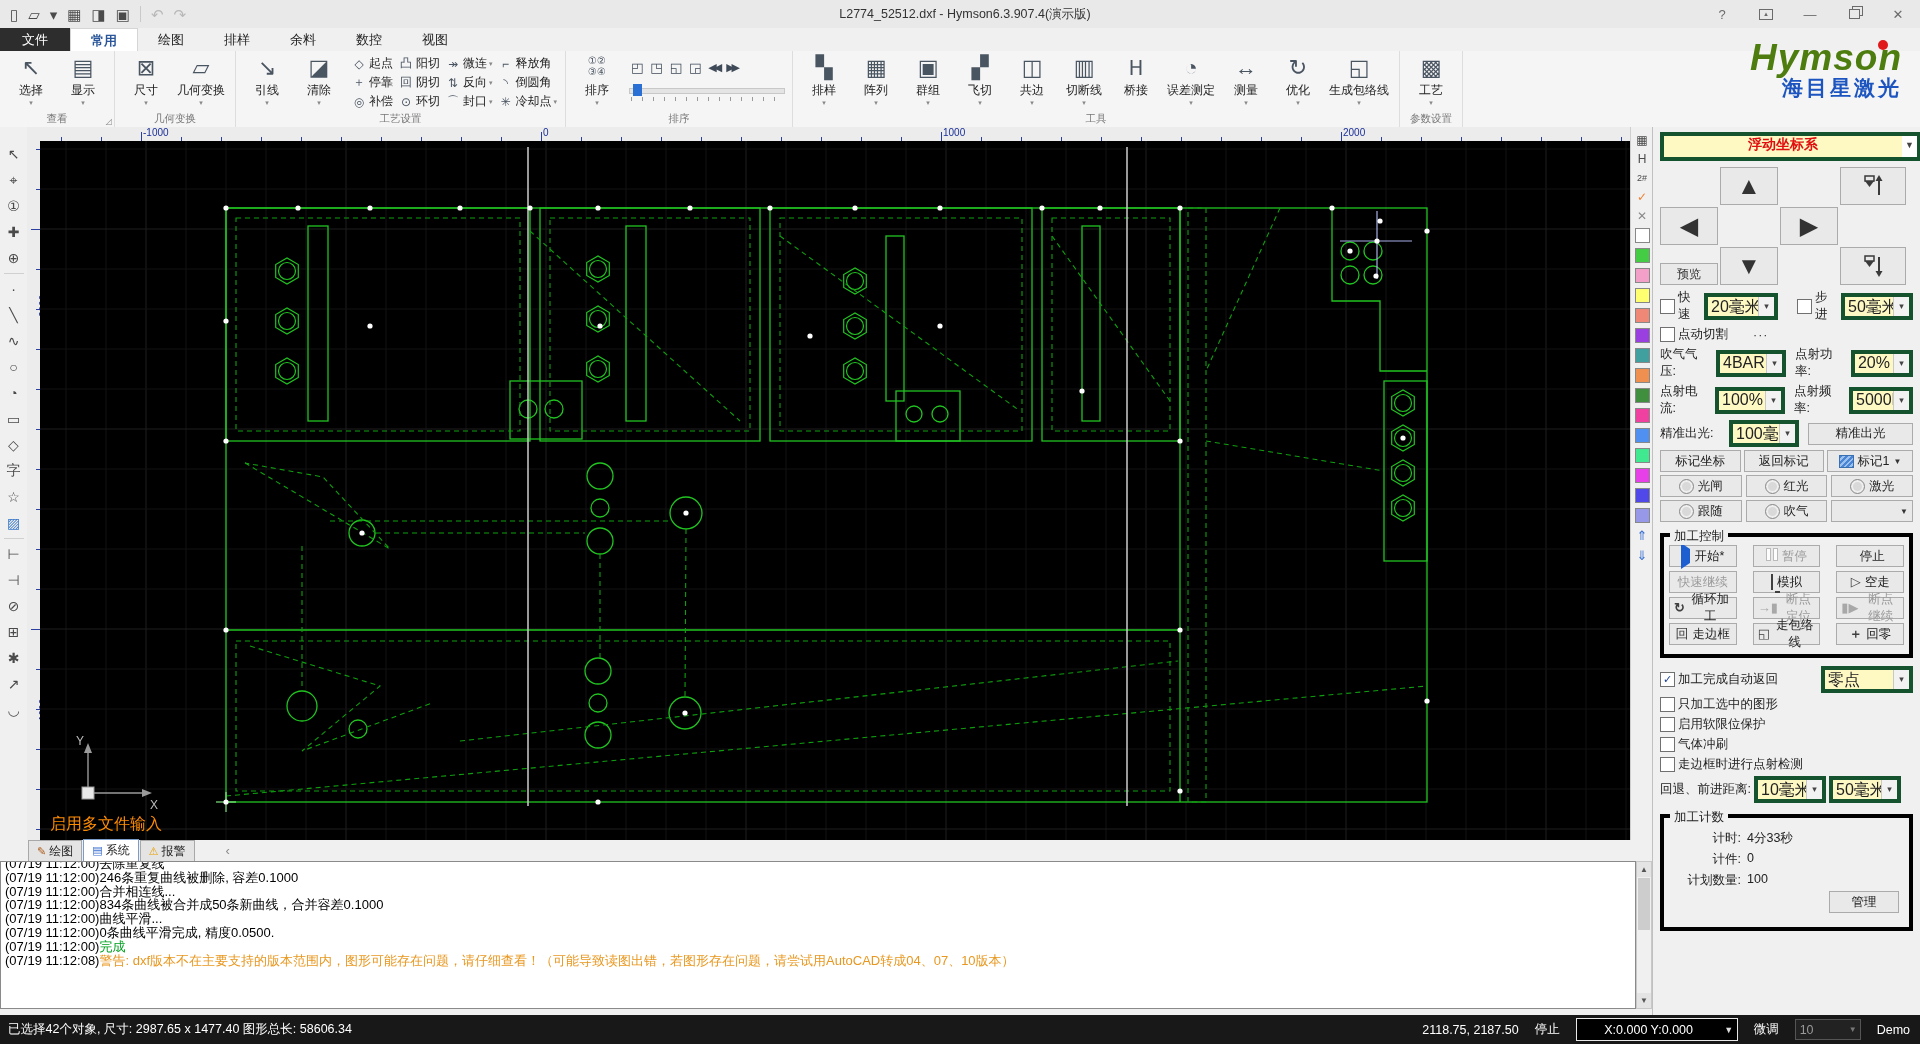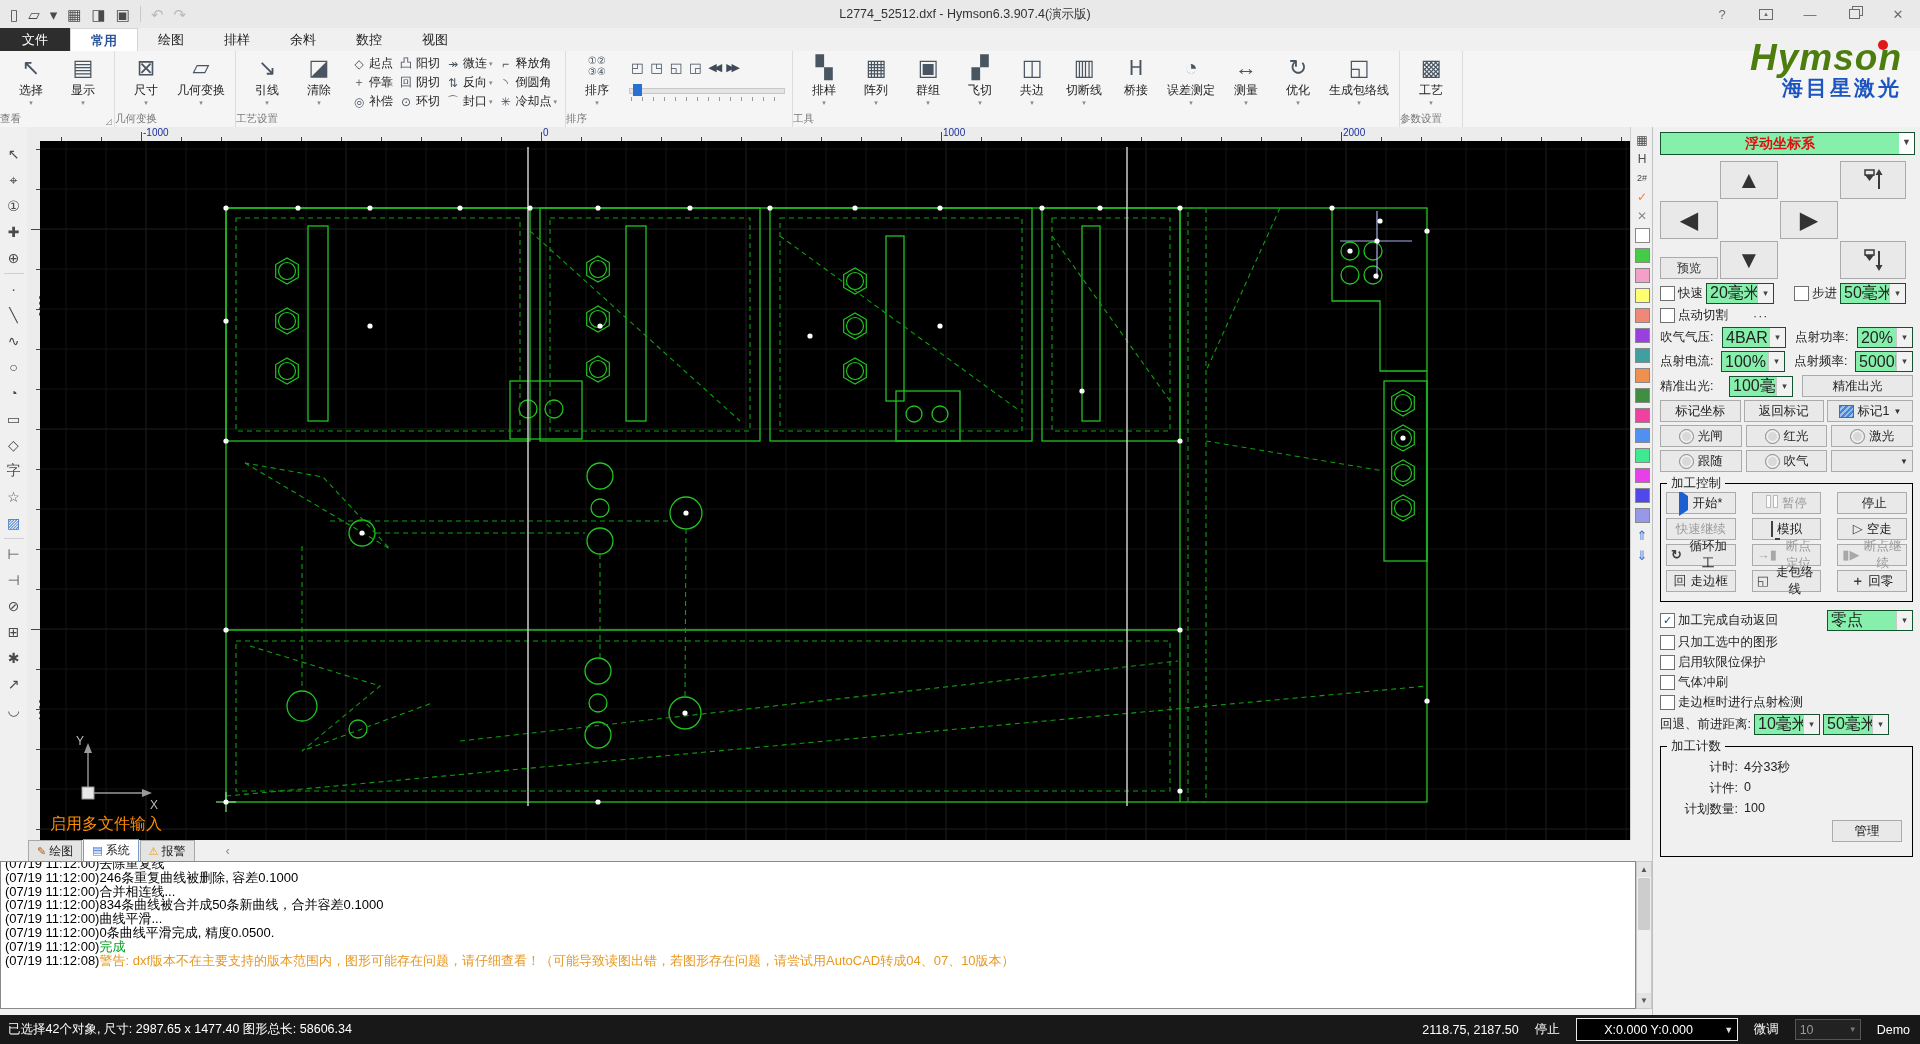--- a/index.html
+++ b/index.html
@@ -22,21 +22,21 @@
   .wc .rest{width:9px;height:8px;border:1px solid #6b6b6b;box-shadow:3px -3px 0 -1px #e9e9e9,3px -3px 0 0 #6b6b6b}
   
   .menubar{position:absolute;left:0;top:28px;width:1920px;height:23px;background:#f0f0f0;display:flex}
   .mtab{padding:0 20px;height:23px;display:flex;align-items:center;font-size:13px;color:#222}
   .mtab.file{background:#2d2d2d;color:#fff;padding:0 22px}
   .mtab.active{background:#fff;color:#2b579a;border:1px solid #d5d5d5;border-bottom:none;font-weight:bold}
   
   .ribbon{position:absolute;left:0;top:51px;width:1920px;height:76px;background:#f5f5f5;
           border-bottom:1px solid #d5d5d5;display:flex}
   .rgroup{position:relative;border-right:1px solid #ddd;padding:3px 5px 14px 5px;display:flex;align-items:flex-start}
-  .rgroup-label{position:absolute;left:0;right:0;bottom:1px;text-align:left;font-size:10.5px;color:#777}
+  .rgroup-label{position:absolute;left:0;right:0;bottom:1px;text-align:center;font-size:10.5px;color:#777}
   .launcher{position:absolute;right:2px;bottom:1px;font-size:8px;color:#888}
   .rbtn{display:flex;flex-direction:column;align-items:center;justify-content:flex-start;
         min-width:42px;padding:1px 5px;height:58px;cursor:default}
   .rbtn .ric{font-size:22px;line-height:26px;height:27px;color:#4a5562}
   .rbtn .ric.multi{font-size:10px;line-height:11px;width:24px;text-align:center;word-break:break-all}
   .rbtn .rlb{font-size:12px;color:#222;white-space:nowrap}
   .rbtn .rcaret{font-size:7px;color:#888;line-height:8px}
   .smallgrid{display:flex;margin-left:4px}
   .scol{display:flex;flex-direction:column}
   .sitem{display:flex;align-items:center;height:19px;padding:0 3px;font-size:12px;color:#222;cursor:default}
@@ -76,39 +76,39 @@
   .layerstrip{position:absolute;left:1630px;top:127px;width:22px;height:713px;background:#f0f0f0;
               border-left:1px solid #cfcfcf;display:flex;flex-direction:column;align-items:center;padding-top:3px}
   .lsic{width:18px;height:19px;display:flex;align-items:center;justify-content:center;font-size:12px;color:#4a4a4a}
   .lsic.chk{color:#f08030;font-weight:bold}
   .lsic.xx{color:#8a8a8a}
   .swatch{width:13px;height:13px;border:1px solid #888;margin:2.5px 0}
   .lsmv{width:18px;height:20px;display:flex;align-items:center;justify-content:center;font-size:13px;color:#3a6fd0}
   
   .rpanel{position:absolute;left:1652px;top:127px;width:268px;height:888px;background:#f0f0f0;
           border-left:1px solid #c0c0c0;padding:5px 7px;box-sizing:border-box;font-size:12.5px}
-  .combo{display:inline-flex;align-items:center;background:#86efac;border:1px solid #14532d;height:19px;vertical-align:middle}
+  .combo{display:inline-flex;background:#fef9c3;border:4px solid #14532d;height:19px;vertical-align:middle}
   .combo .cval{flex:1;padding:0 3px;font-size:16px;white-space:nowrap;overflow:hidden}
   .combo .ccaret{width:15px;text-align:center;color:#444;font-size:9px;background:#f2f2f2;border-left:1px solid #c8c8c8;align-self:stretch;line-height:18px}
   .coordsel{width:100%;height:21px;margin-bottom:4px}
   .coordsel .cval{color:#e01010;font-weight:bold;text-align:center;font-size:14px}
   .coordsel .ccaret{background:#fff;border-left:none}
   .jog{display:grid;grid-template-columns:58px 58px 58px 66px;grid-template-rows:38px 38px 38px;gap:2px;margin:2px 0 4px 0}
   .jbtn{background:#e9e9e9;border:1px solid #ababab;display:flex;align-items:center;justify-content:center;
         font-size:24px;color:#333}
   .jsm{font-size:12px;height:20px;align-self:end}
   .rrow{display:flex;align-items:center;margin:3px 0;gap:3px}
   .cb{width:13px;height:13px;background:#fff;border:1px solid #707070;display:inline-flex;align-items:center;
       justify-content:center;font-size:11px;color:#1a3f90;font-weight:bold;flex:none}
   .rbtn2{background:#e9e9e9;border:1px solid #ababab;height:22px;display:inline-flex;align-items:center;
          justify-content:center;font-size:12.5px;padding:0 4px;gap:4px;color:#222}
   .rbtn2.dis{color:#9a9a9a}
   .radio{width:13px;height:13px;border-radius:50%;border:1px solid #8a8a8a;background:#d9d9d9;
          display:inline-block;box-shadow:inset 0 0 0 2px #efefef}
-  .groupbox{border:1px solid #000000;position:relative;margin-top:11px;padding:8px 5px 5px 5px}
+  .groupbox{border:4px solid #000000;position:relative;margin-top:11px;padding:8px 5px 5px 5px}
   .groupbox .legend{position:absolute;top:-9px;left:6px;background:#f0f0f0;padding:0 4px;font-size:12.5px;color:#222}
   .ctlrow{display:flex;gap:16px;margin-bottom:4px}
   .ctlrow .rbtn2{flex:1}
   .ci-play{width:0;height:0;border-left:9px solid #1d5fd0;border-top:6px solid transparent;border-bottom:6px solid transparent}
   .ci-pause{display:inline-flex;gap:2px}.ci-pause i{width:3px;height:11px;background:#fdfdfd;border:1px solid #bbb}
   .ci-stop{width:11px;height:11px;background:#e01010}
   .ci-mon{width:13px;height:10px;border:1.5px solid #3f3f3f;position:relative}
   .ci-mon:after{content:"";position:absolute;left:3px;bottom:-4px;width:5px;height:2px;background:#3f3f3f}
   .ci-txt{font-size:13px;color:#3f3f3f;line-height:1}
   .ci-txt.gray{color:#a8a8a8}

